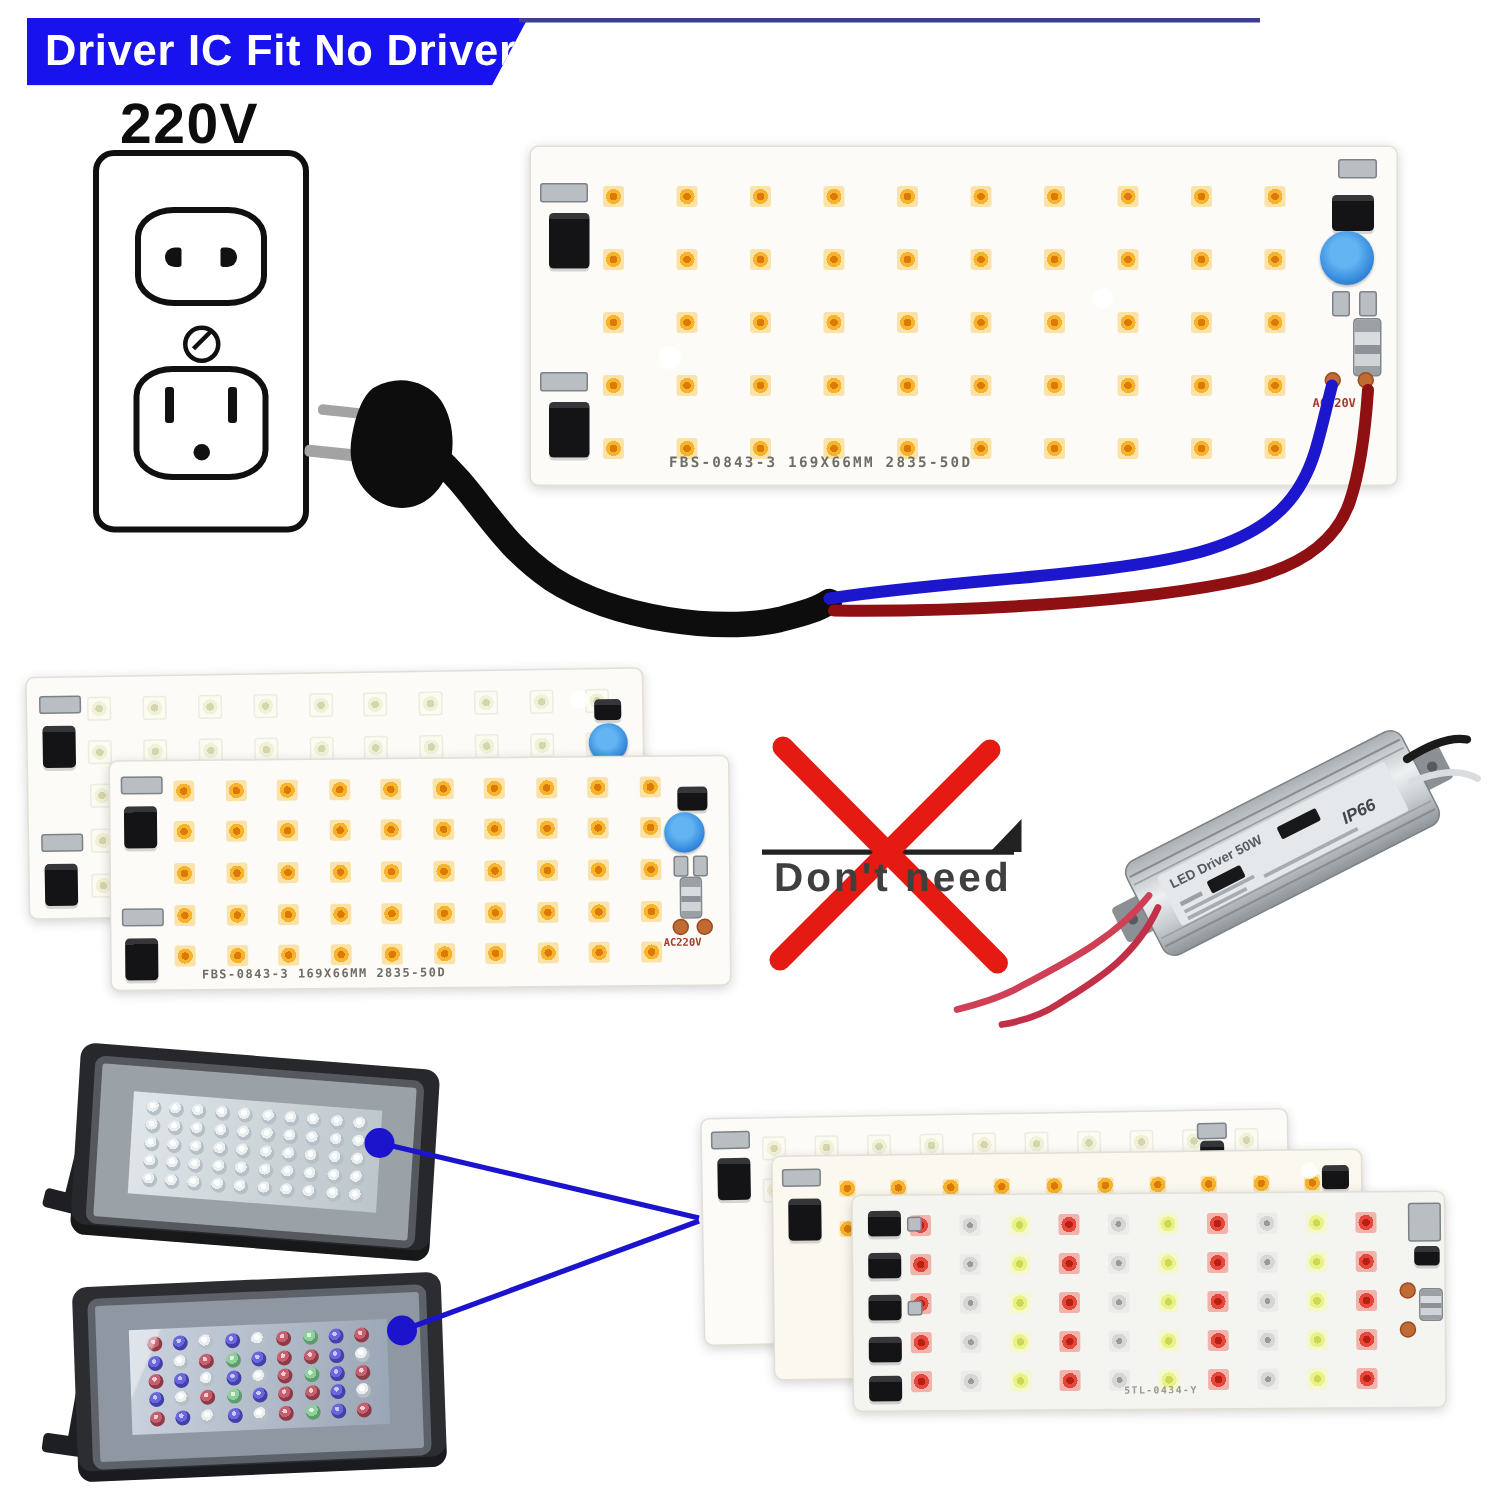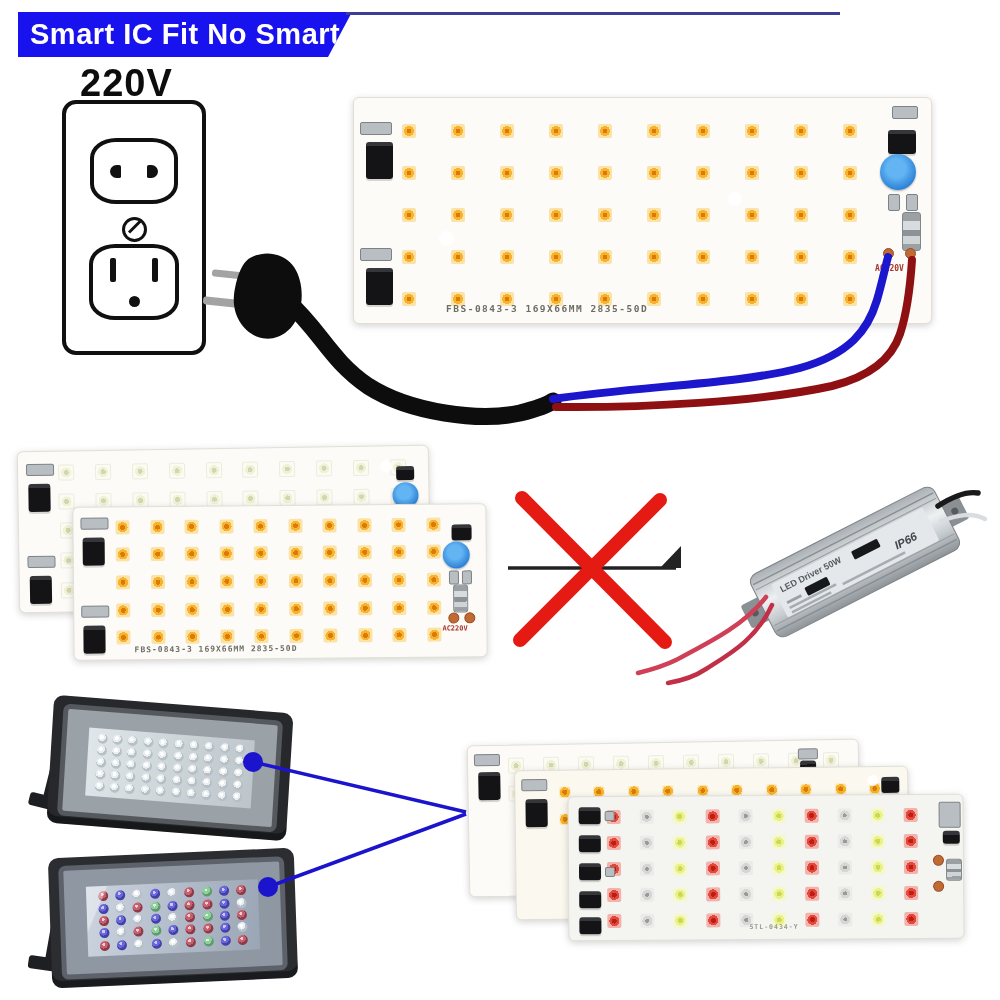--- a/index.html
+++ b/index.html
@@ -78,21 +78,21 @@
   .fl2 .panel::after{content:"";position:absolute;inset:0;
         background:linear-gradient(115deg,rgba(255,255,255,.4) 0 10%,rgba(255,255,255,0) 11%);}
   .fl .pivot{position:absolute;width:16px;height:16px;border-radius:50%;background:#0e0f10;}
 </style>
 </head>
 <body>
 
 <div id="stage">
 
   <div class="banner">
-    <span>Smart IC Fit No Smart</span>
+    <span>Driver IC Fit No Driver</span>
   </div>
   <div class="banner-line"></div>
   <div class="v220">220V</div>
 
   <div class="socket">
     <div class="outlet outlet-a">
       <div class="hole-l"></div>
       <div class="hole-r"></div>
     </div>
     <div class="screw"></div>
@@ -272,20 +272,21 @@
     <div class="varistor" style="left:369px;top:37px;width:27px;height:27px;"></div>
     <div class="clip" style="left:375px;top:66px;width:8px;height:12px;"></div>
     <div class="clip" style="left:388px;top:66px;width:8px;height:12px;"></div>
     <div class="fuse" style="left:379px;top:80px;width:13px;height:26px;"></div>
     <div class="pad" style="left:374px;top:108px;"></div>
     <div class="pad" style="left:390px;top:108px;"></div>
     <div class="ac-text" style="left:368px;top:120px;font-size:7px;">AC220V</div>
     <div class="pcb-text" style="left:60px;top:138px;font-size:8px;letter-spacing:1px;">FBS-0843-3  169X66MM 2835-50D</div>
   </div>
 
+  <div class="dont-need-label">Don't need</div>
 
   <div class="pcb" style="left:468px;top:742px;width:390px;height:150px;transform:rotate(-1deg);">
     <div class="led-grid" style="left: 30px; top: 6px; width: 350px; height: 56px; --cols: 10;">
         <span class="led led-cool"></span>
         <span class="led led-cool"></span>
         <span class="led led-cool"></span>
         <span class="led led-cool"></span>
         <span class="led led-cool"></span>
         <span class="led led-cool"></span>
         <span class="led led-cool"></span>

